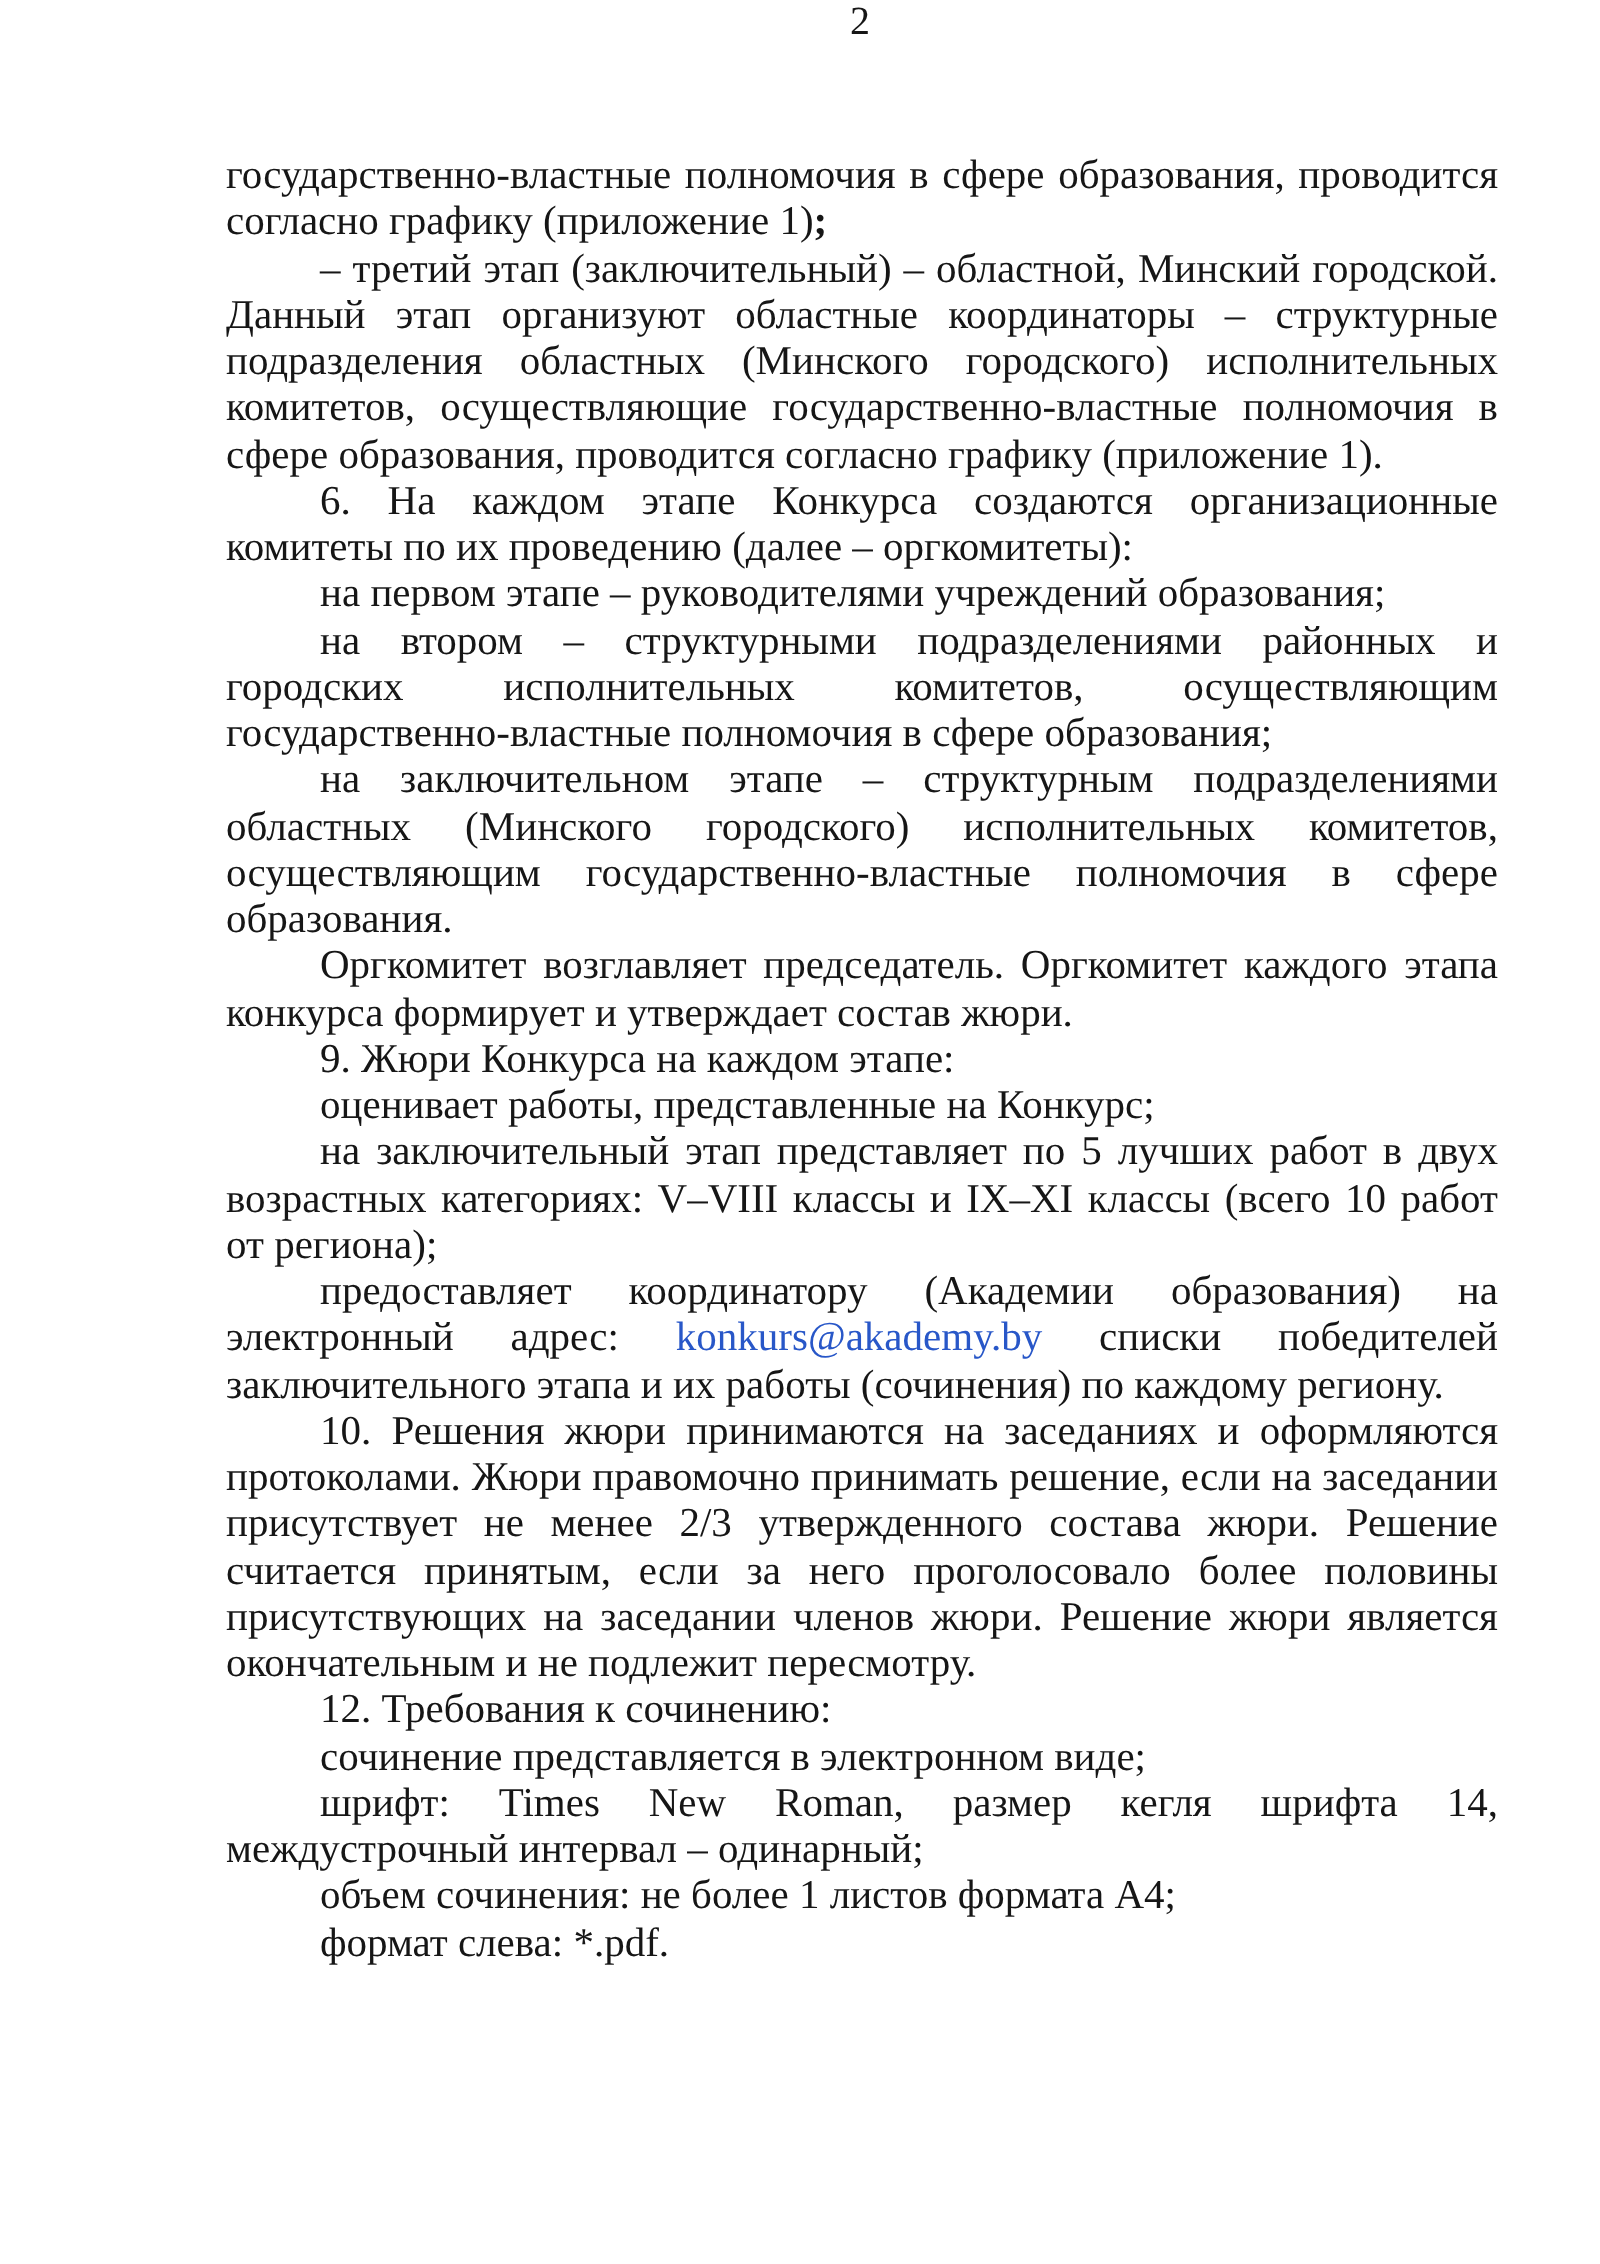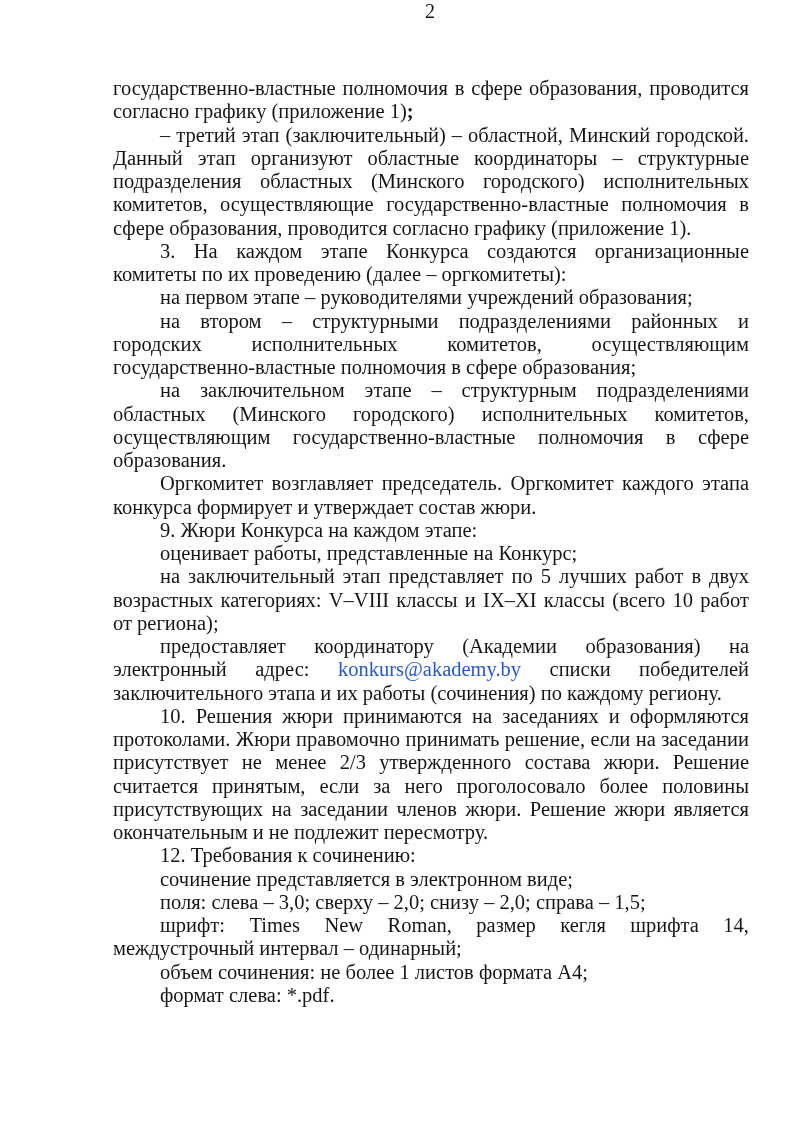--- a/index.html
+++ b/index.html
@@ -57,21 +57,21 @@
 <div class="page">
 
   <div class="page-number">2</div>
 
   <div class="doc-body">
 
     <p class="cont"><span>государственно-властные полномочия в сфере образования, проводится согласно графику (приложение 1)</span><span class="bold">;</span></p>
 
     <p>– третий этап (заключительный) – областной, Минский городской. Данный этап организуют областные координаторы – структурные подразделения областных (Минского городского) исполнительных комитетов, осуществляющие государственно-властные полномочия в сфере образования, проводится согласно графику (приложение 1).</p>
 
-    <p>3. На каждом этапе Конкурса создаются организационные комитеты по их проведению (далее – оргкомитеты):</p>
+    <p>6. На каждом этапе Конкурса создаются организационные комитеты по их проведению (далее – оргкомитеты):</p>
 
     <p>на первом этапе – руководителями учреждений образования;</p>
 
     <p>на втором – структурными подразделениями районных и городских исполнительных комитетов, осуществляющим государственно-властные полномочия в сфере образования;</p>
 
     <p>на заключительном этапе – структурным подразделениями областных (Минского городского) исполнительных комитетов, осуществляющим государственно-властные полномочия в сфере образования.</p>
 
     <p>Оргкомитет возглавляет председатель. Оргкомитет каждого этапа конкурса формирует и утверждает состав жюри.</p>
 
     <p>9. Жюри Конкурса на каждом этапе:</p>
@@ -82,21 +82,20 @@
 
     <p><span>предоставляет координатору (Академии образования) на электронный адрес: </span><a class="email-link">konkurs@akademy.by</a><span> списки победителей заключительного этапа и их работы (сочинения) по каждому региону.</span></p>
 
     <p>10. Решения жюри принимаются на заседаниях и оформляются протоколами. Жюри правомочно принимать решение, если на заседании присутствует не менее 2/3 утвержденного состава жюри. Решение считается принятым, если за него проголосовало более половины присутствующих на заседании членов жюри. Решение жюри является окончательным и не подлежит пересмотру.</p>
 
 
     <p>12. Требования к сочинению:</p>
 
     <p>сочинение представляется в электронном виде;</p>
 
-    <p>поля: слева – 3,0; сверху – 2,0; снизу – 2,0; справа – 1,5;</p>
 
     <p>шрифт: Times New Roman, размер кегля шрифта 14, междустрочный интервал – одинарный;</p>
 
     <p>объем сочинения: не более 1 листов формата А4;</p>
 
     <p>формат слева: *.pdf.</p>
 
   </div>
 </div>
 

